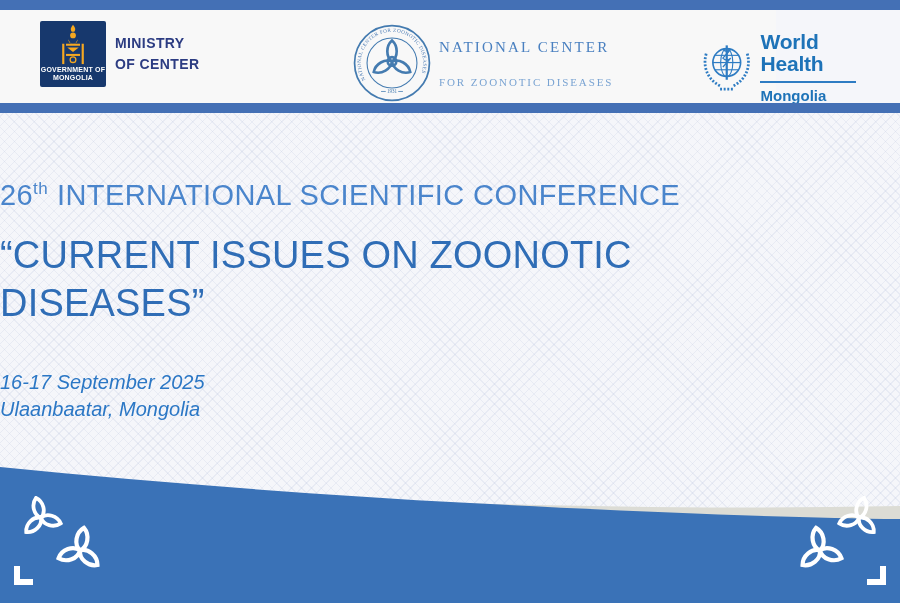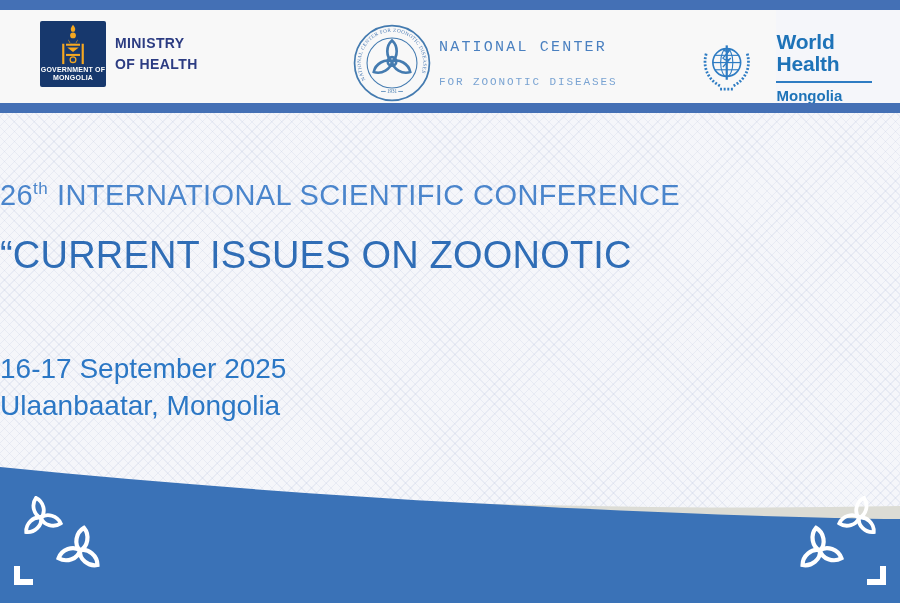--- a/index.html
+++ b/index.html
@@ -20,43 +20,43 @@
   .moh-square{
     width:66px;height:66px;background:#17386d;border-radius:2px;
     display:flex;flex-direction:column;align-items:center;justify-content:flex-end;
     padding-bottom:4px;box-sizing:border-box;position:relative;
   }
   .moh-square svg{position:absolute;top:3px;left:50%;transform:translateX(-50%);}
   .moh-square-label{color:#ffffff;font-size:7px;font-weight:bold;line-height:1.25;text-align:center;letter-spacing:.2px;}
   .moh-name{margin-left:9px;color:#2c3c82;font-size:14px;font-weight:bold;line-height:1.5;letter-spacing:.4px;}
   
   .nczd{left:353px;top:14px;}
-  .nczd-name{margin-left:8px;font-family:Liberation Mono, monospace;}
+  .nczd-name{margin-left:8px;font-family:Liberation Serif, serif;}
   .nczd-line1{color:#4a80c0;font-size:15px;letter-spacing:2.2px;white-space:nowrap;}
   .nczd-line2{color:#79a3d2;font-size:11px;letter-spacing:1.9px;margin-top:20px;white-space:nowrap;}
   
-  .who{left:699px;top:21px;gap:16px;}
+  .who{left:699px;top:21px;}
   .who-text{margin-left:6px;}
   .who-name{color:#1e73b8;font-size:21px;font-weight:bold;line-height:1.07;letter-spacing:-.2px;}
   .who-rule{height:2px;background:#2e7cc3;width:96px;margin:5px 0 4px 0;}
   .who-country{color:#1e73b8;font-size:15px;font-weight:bold;}
   
   .main{
     position:absolute;top:113px;left:0;width:900px;height:490px;
     background-color:#f5f6fa;
     background-image:
       repeating-linear-gradient(45deg, rgba(186,196,222,.22) 0 1px, transparent 1px 7px),
       repeating-linear-gradient(-45deg, rgba(186,196,222,.22) 0 1px, transparent 1px 7px);
     text-align:left;
   }
   .conf-title{margin-top:66px;font-size:29px;color:#4a85cc;letter-spacing:.4px;}
   .conf-title sup{font-size:17px;}
   .conf-title .rest{margin-left:9px;}
   .conf-theme{margin-top:20px;font-size:38px;font-weight:normal;color:#2f6db6;line-height:1.25;letter-spacing:.2px;}
-  .conf-when{margin-top:70px;font-size:28px;color:#2b77c5;line-height:1.35;}
+  .conf-when{margin-top:42px;font-size:20px;color:#2b77c5;line-height:1.35;font-style:italic;}
   
   .footer-wave{position:absolute;left:0;bottom:0;width:900px;height:140px;display:block;}
   .ornament{position:absolute;bottom:17px;width:126px;height:90px;}
   .ornament.left{left:12px;}
   .ornament.right{right:12px;transform:scaleX(-1);}
 </style>
 </head>
 <body>
 
 <svg width="0" height="0" style="position:absolute" aria-hidden="true">
@@ -90,21 +90,21 @@
           <rect x="33.6" y="31" width="3.4" height="32"></rect>
         </g>
       </svg>
       <div class="moh-square-label">
         <div>GOVERNMENT OF</div>
         <div>MONGOLIA</div>
       </div>
     </div>
     <div class="moh-name">
       <div>MINISTRY</div>
-      <div>OF HEALTH</div>
+      <div>OF CENTER</div>
     </div>
   </div>
 
   <div class="logo-group nczd">
     <svg width="78" height="78" viewBox="0 0 100 100">
       <circle cx="50" cy="50" r="48" fill="none" stroke="#447bb0" stroke-width="2.2"></circle>
       <circle cx="50" cy="50" r="32" fill="none" stroke="#447bb0" stroke-width="1.4"></circle>
       <defs>
           <path id="sealArc" d="M17.2,72.9 A40,40 0 1 1 82.8,72.9"></path>
         </defs>
@@ -155,20 +155,21 @@
 </div>
 
 <div class="bar divider"></div>
 
 <div class="main">
   <div class="conf-title">
     <span>26</span><sup>th</sup><span class="rest">INTERNATIONAL SCIENTIFIC CONFERENCE</span>
   </div>
   <div class="conf-theme">
     <div>“CURRENT ISSUES ON ZOONOTIC</div>
+    <div>DISEASES”</div>
   </div>
   <div class="conf-when">
     <div>16-17 September 2025</div>
     <div>Ulaanbaatar, Mongolia</div>
   </div>
 </div>
 
 <svg class="footer-wave" viewBox="0 0 900 140" preserveAspectRatio="none">
   <path d="M240,31 C430,40 640,48 900,43 L900,64 C660,67 430,50 240,33 Z" fill="#dcdcd5"></path>
   <path d="M0,4 C160,20 320,32 470,40 C640,49 790,55 900,56 L900,140 L0,140 Z" fill="#3a72b7"></path>

